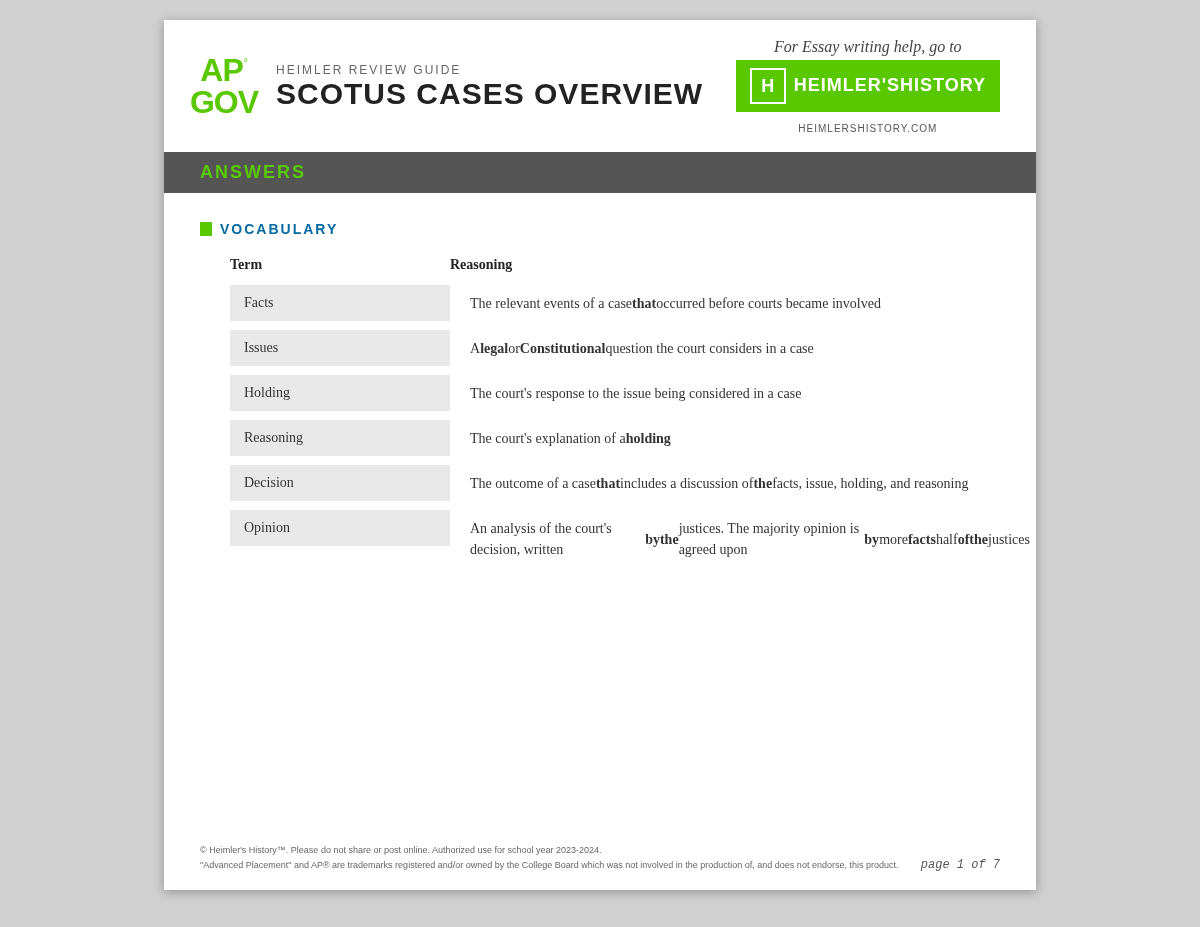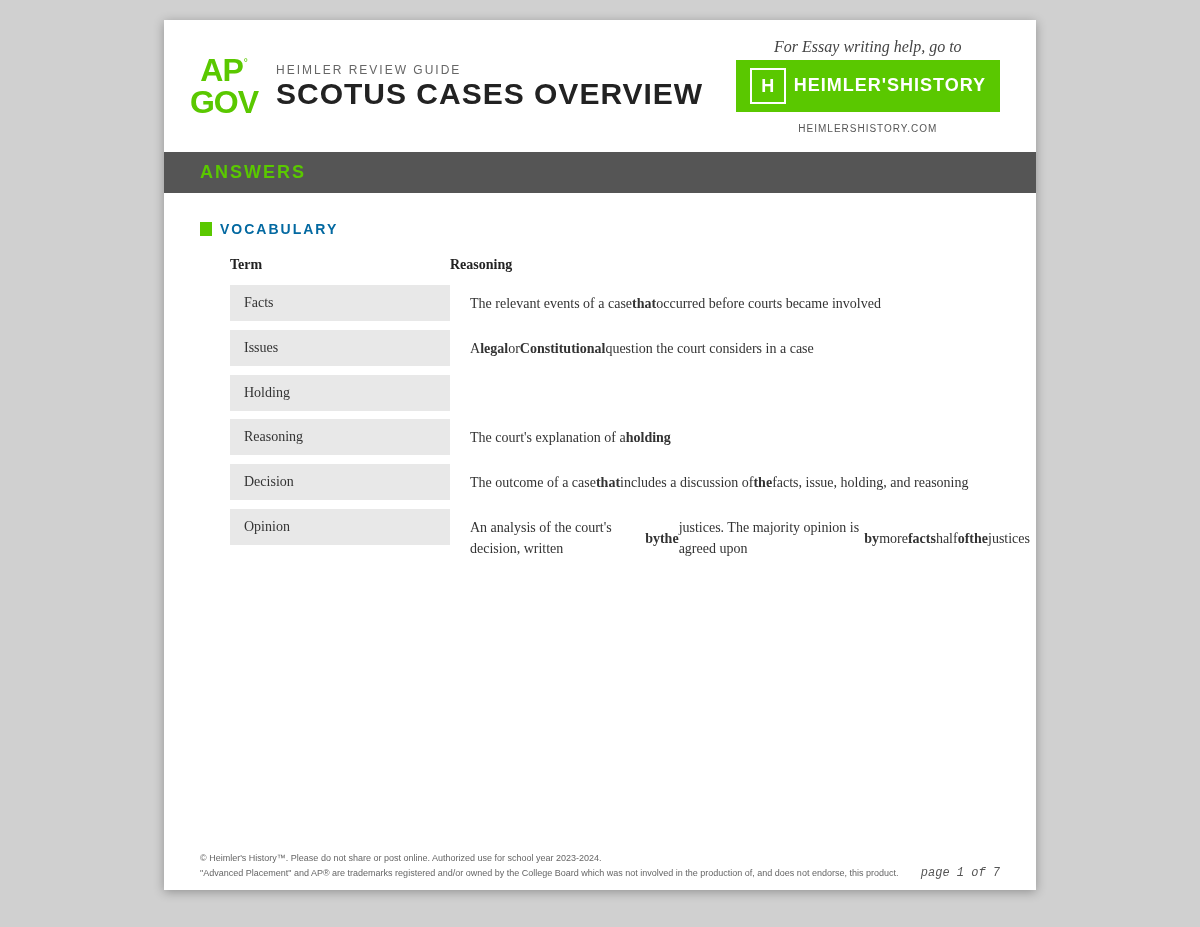--- a/index.html
+++ b/index.html
@@ -278,21 +278,21 @@
       align-items: center;
     }
 
     .def-cell strong {
       font-weight: bold;
     }
 
     
     .footer {
       position: absolute;
-      bottom: 10px;
+      bottom: 18px;
       left: 36px;
       right: 36px;
       display: flex;
       justify-content: space-between;
       align-items: flex-end;
     }
 
     .footer-left {
       font-family: Arial, sans-serif;
       font-size: 9px;
@@ -365,20 +365,21 @@
         <div class="def-cell">The relevant events of a case <strong>that</strong> occurred before courts became involved</div>
       </div>
 
       <div class="vocab-row">
         <div class="term-cell">Issues</div>
         <div class="def-cell">A <strong>legal</strong> or <strong>Constitutional</strong> question the court considers in a case</div>
       </div>
 
       <div class="vocab-row">
         <div class="term-cell">Holding</div>
+        <div class="def-cell">The court's response to the issue being considered in a case</div>
       </div>
 
       <div class="vocab-row">
         <div class="term-cell">Reasoning</div>
         <div class="def-cell">The court's explanation of a <strong>holding</strong></div>
       </div>
 
       <div class="vocab-row">
         <div class="term-cell">Decision</div>
         <div class="def-cell">The outcome of a case <strong>that</strong> includes a discussion of <strong>the</strong> facts, issue, holding, and reasoning</div>

